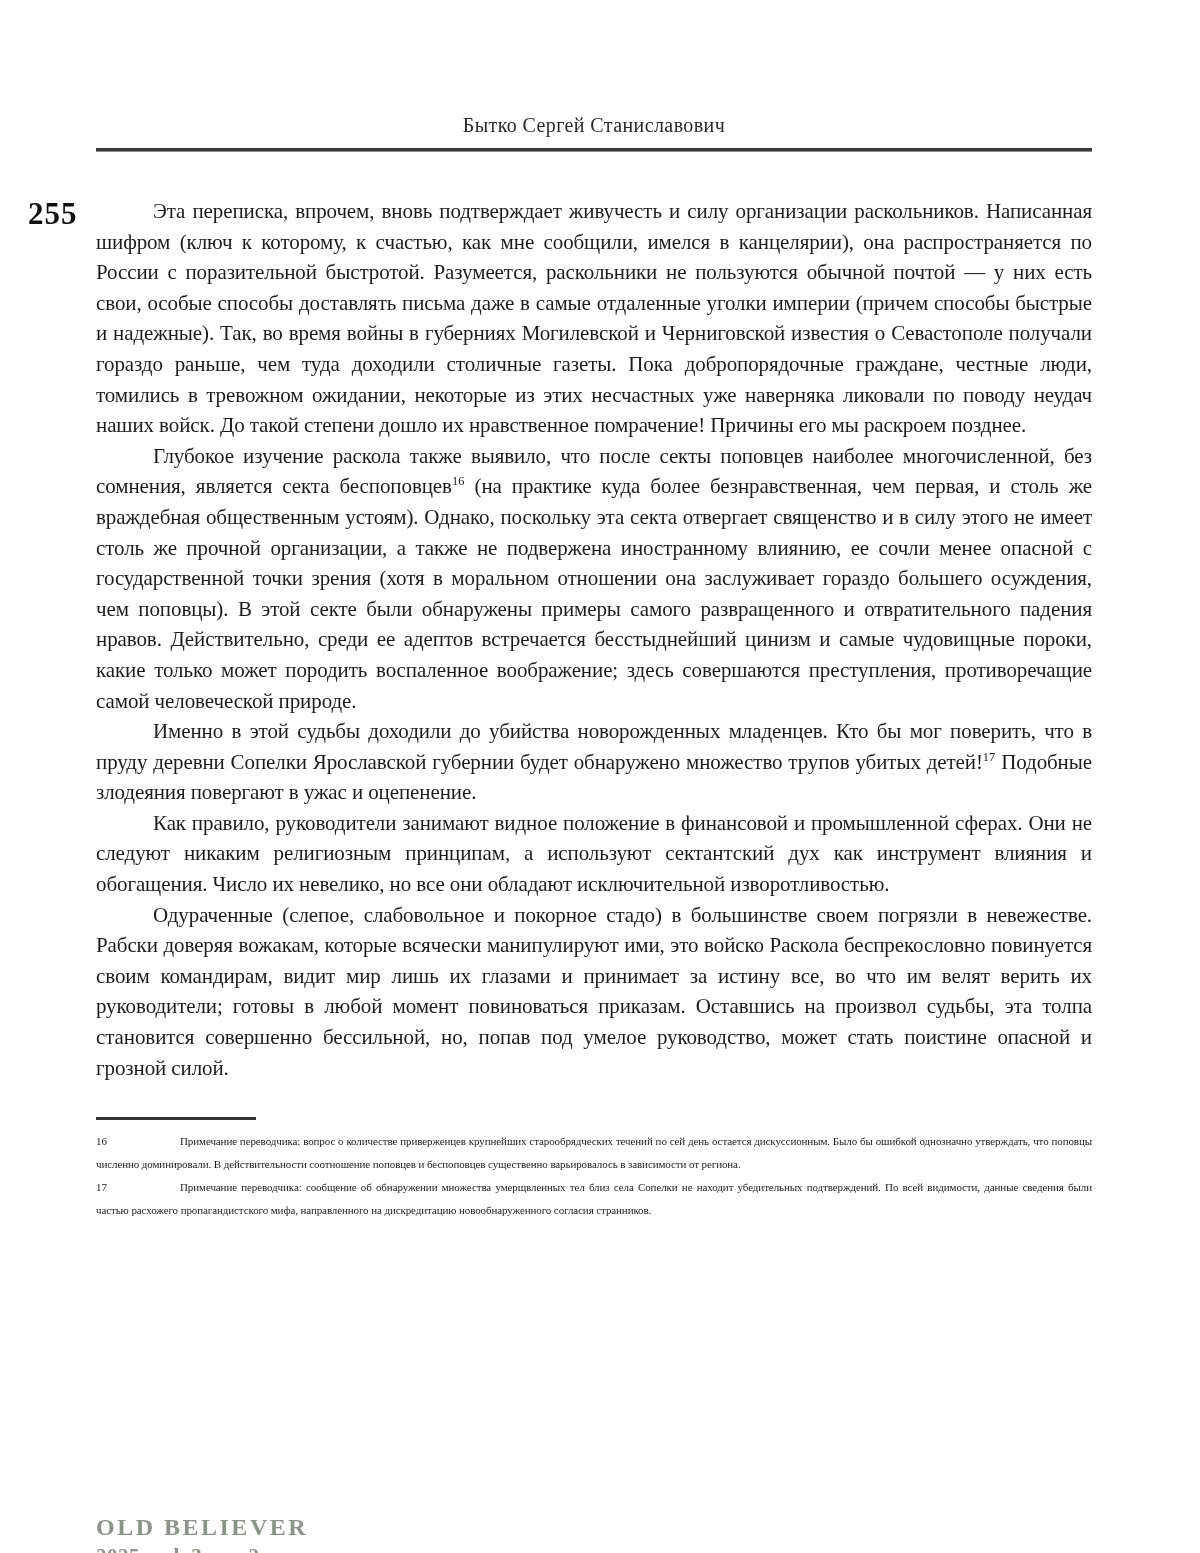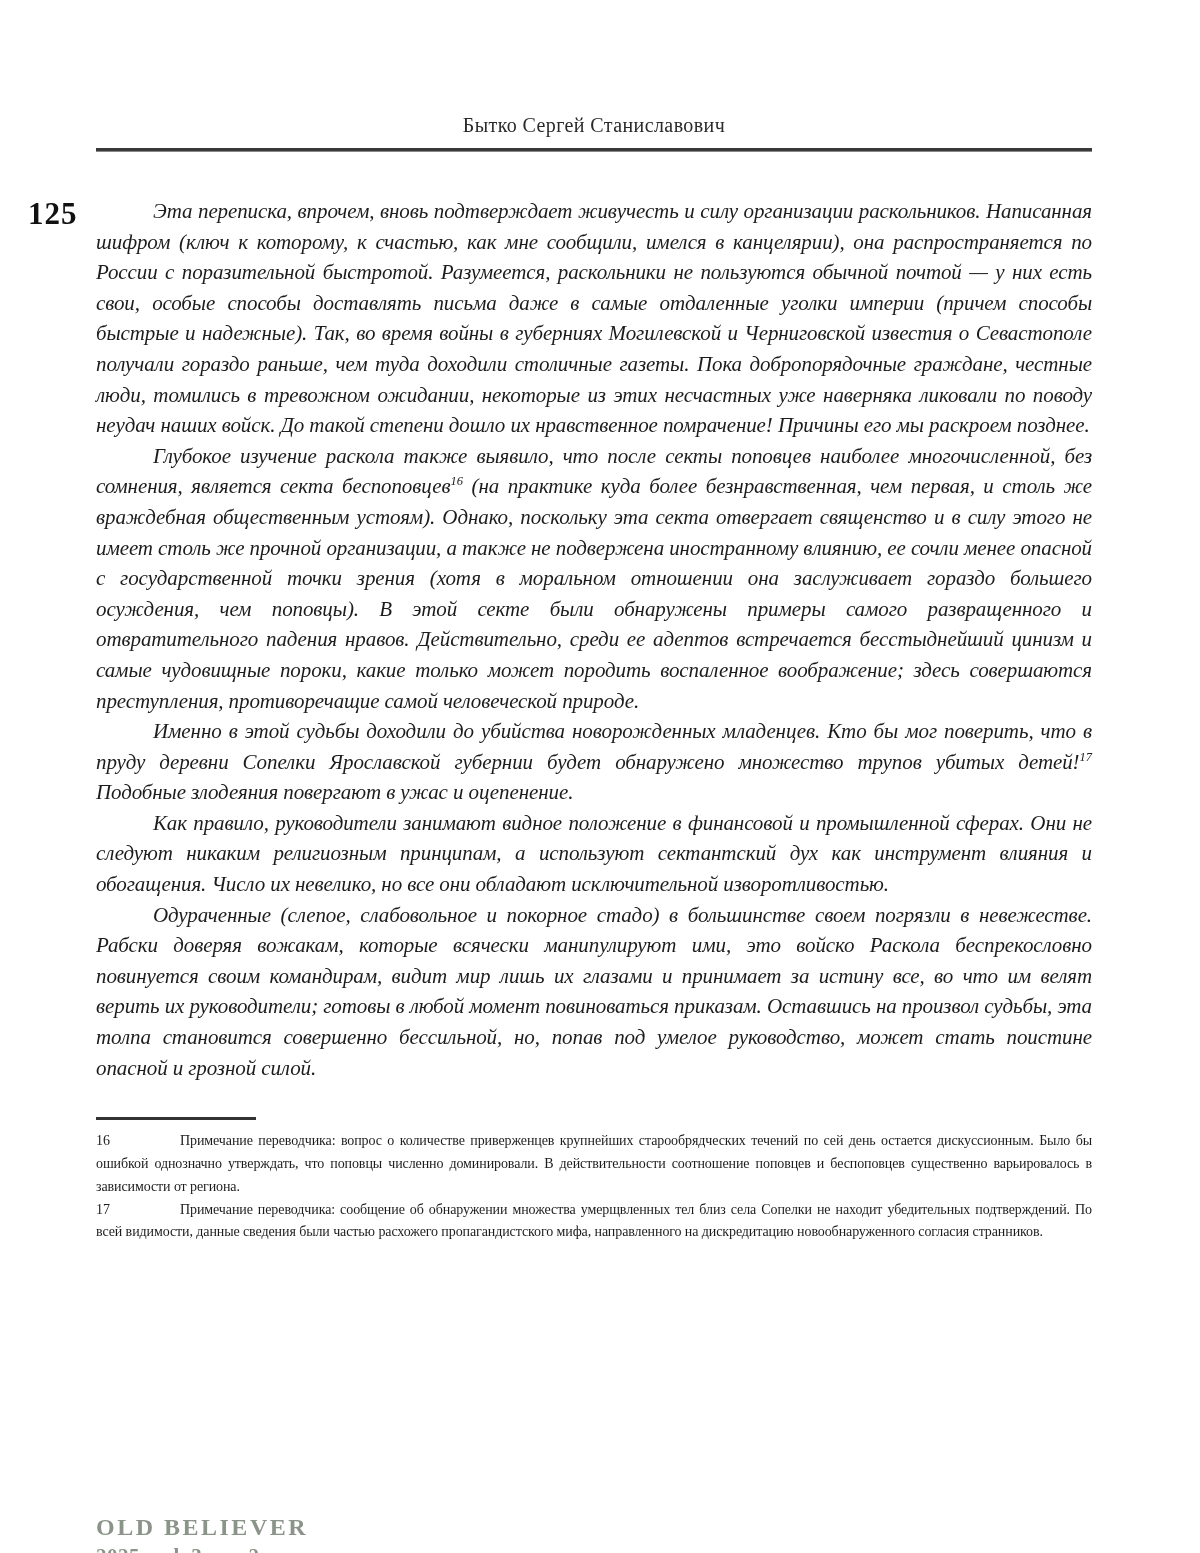--- a/index.html
+++ b/index.html
@@ -42,40 +42,39 @@
   .body-text {
     margin-top: 44px;
     font-size: 21px;
     line-height: 30.6px;
     text-align: justify;
     letter-spacing: -0.1px;
   }
   .body-text p {
     margin: 0;
     text-indent: 57px;
-    font-style: italic;
   }
   sup.fn-ref {
     font-size: 12.5px;
     line-height: 0;
     vertical-align: super;
     letter-spacing: 0;
   }
   .footnotes {
     margin-top: 34px;
   }
   .fn-rule {
     width: 160px;
     height: 3px;
     background: #333333;
     margin-bottom: 10px;
   }
   .footnote {
     margin: 0;
-    font-size: 14px;
+    font-size: 11px;
     line-height: 22.8px;
     text-align: justify;
     letter-spacing: -0.1px;
   }
   .fn-num {
     display: inline-block;
     width: 84px;
   }
   .page-footer {
     position: absolute;
@@ -98,21 +97,21 @@
 </head>
 <body>
 
 <div class="page">
 
   <div class="content">
     <div class="running-head">Бытко Сергей Станиславович</div>
     <div class="head-rule"></div>
   </div>
 
-  <div class="page-num">125</div>
+  <div class="page-num">255</div>
 
   <main class="content body-text">
     <p><span>Эта переписка, впрочем, вновь подтверждает живучесть и силу организации раскольников. Написанная шифром (ключ к которому, к счастью, как мне сообщили, имелся в канцелярии), она распространяется по России с поразительной быстротой. Разумеется, раскольники не пользуются обычной почтой — у них есть свои, особые способы доставлять письма даже в самые отдаленные уголки империи (причем способы быстрые и надежные). Так, во время войны в губерниях Могилевской и Черниговской известия о Севастополе получали гораздо раньше, чем туда доходили столичные газеты. Пока добропорядочные граждане, честные люди, томились в тревожном ожидании, некоторые из этих несчастных уже наверняка ликовали по поводу неудач наших войск. До такой степени дошло их нравственное помрачение! Причины его мы раскроем позднее.</span></p>
 
     <p><span>Глубокое изучение раскола также выявило, что после секты поповцев наиболее многочисленной, без сомнения, является секта беспоповцев</span><sup class="fn-ref">16</sup><span> (на практике куда более безнравственная, чем первая, и столь же враждебная общественным устоям). Однако, поскольку эта секта отвергает священство и в силу этого не имеет столь же прочной организации, а также не подвержена иностранному влиянию, ее сочли менее опасной с государственной точки зрения (хотя в моральном отношении она заслуживает гораздо большего осуждения, чем поповцы). В этой секте были обнаружены примеры самого развращенного и отвратительного падения нравов. Действительно, среди ее адептов встречается бесстыднейший цинизм и самые чудовищные пороки, какие только может породить воспаленное воображение; здесь совершаются преступления, противоречащие самой человеческой природе.</span></p>
 
     <p><span>Именно в этой судьбы доходили до убийства новорожденных младенцев. Кто бы мог поверить, что в пруду деревни Сопелки Ярославской губернии будет обнаружено множество трупов убитых детей!</span><sup class="fn-ref">17</sup><span> Подобные злодеяния повергают в ужас и оцепенение.</span></p>
 
 
     <p><span>Как правило, руководители занимают видное положение в финансовой и промышленной сферах. Они не следуют никаким религиозным принципам, а используют сектантский дух как инструмент влияния и обогащения. Число их невелико, но все они обладают исключительной изворотливостью.</span></p>

